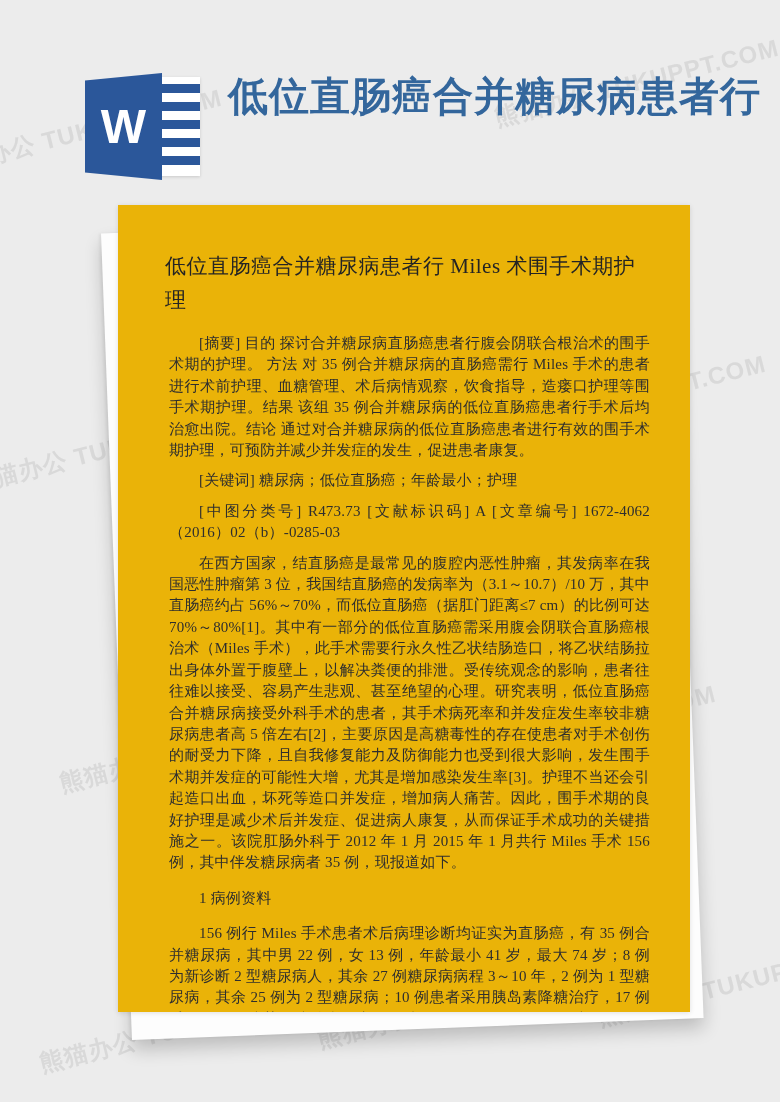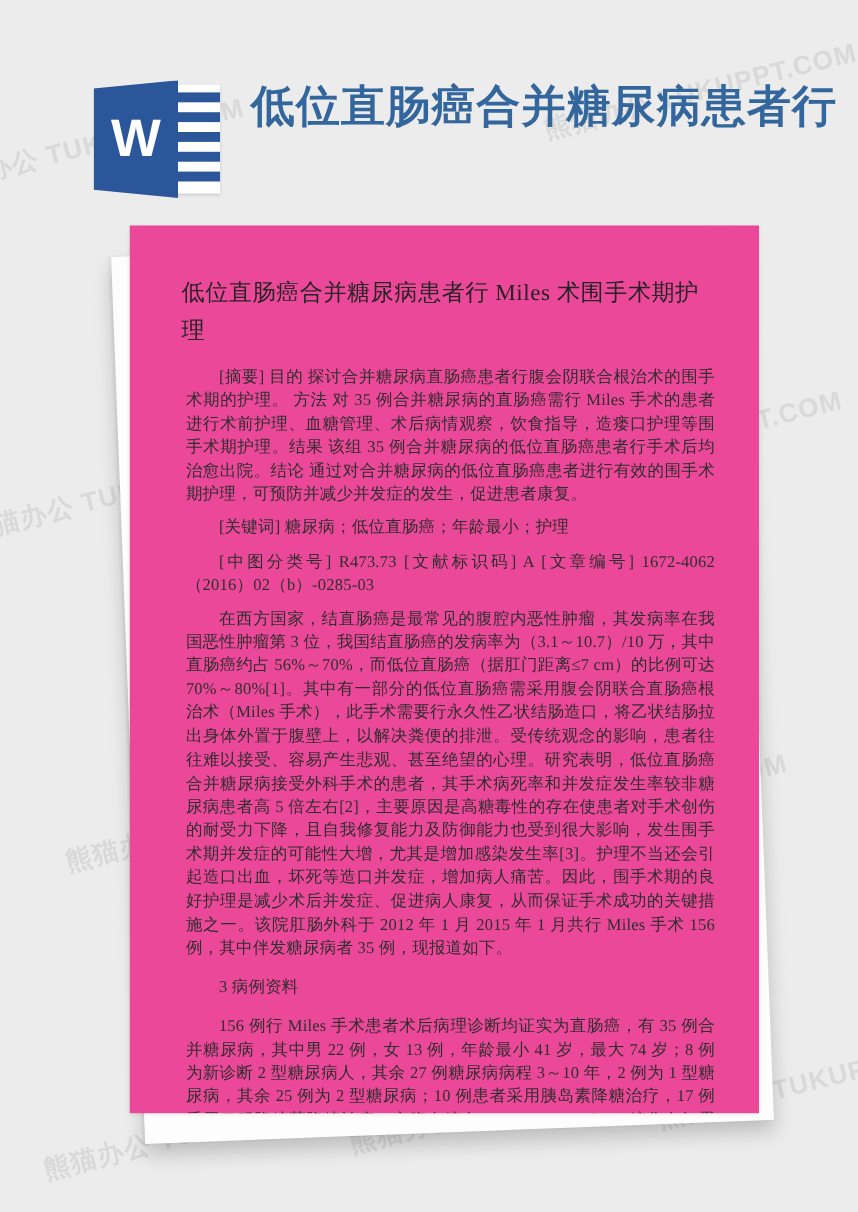--- a/index.html
+++ b/index.html
@@ -62,21 +62,21 @@
   
   .page-back{
     position:absolute;left:118px;top:205px;width:572px;height:807px;
     background:#fdfdfd;
     transform-origin:0 100%;
     transform:translate(14px,28px) rotate(-2.2deg);
     box-shadow:0 10px 18px rgba(0,0,0,0.20), -2px 0 3px rgba(0,0,0,0.06);
   }
   .page{
     position:absolute;left:118px;top:205px;width:572px;height:807px;
-    background:#ec4899;
+    background:#eab308;
     box-shadow:0 1px 5px rgba(0,0,0,0.12);
     box-sizing:border-box;
     padding:44px 36px 36px 47px;
     overflow:hidden;
   }
   .doc-title{
     margin:0 0 16px 0;
     font-size:21px;line-height:34px;font-weight:400;
     color:#242424;letter-spacing:0.5px;
   }
@@ -121,17 +121,17 @@
     <div>低位直肠癌合并糖尿病患者行</div>
   </div>
 
   <div class="page-back"></div>
   <div class="page">
     <h1 class="doc-title">低位直肠癌合并糖尿病患者行 Miles 术围手术期护理</h1>
     <p>[摘要] 目的 探讨合并糖尿病直肠癌患者行腹会阴联合根治术的围手术期的护理。 方法 对 35 例合并糖尿病的直肠癌需行 Miles 手术的患者进行术前护理、血糖管理、术后病情观察，饮食指导，造瘘口护理等围手术期护理。结果 该组 35 例合并糖尿病的低位直肠癌患者行手术后均治愈出院。结论 通过对合并糖尿病的低位直肠癌患者进行有效的围手术期护理，可预防并减少并发症的发生，促进患者康复。</p>
     <p>[关键词] 糖尿病；低位直肠癌；年龄最小；护理</p>
     <p>[中图分类号] R473.73 [文献标识码] A [文章编号] 1672-4062（2016）02（b）-0285-03</p>
     <p>在西方国家，结直肠癌是最常见的腹腔内恶性肿瘤，其发病率在我国恶性肿瘤第 3 位，我国结直肠癌的发病率为（3.1～10.7）/10 万，其中直肠癌约占 56%～70%，而低位直肠癌（据肛门距离≤7 cm）的比例可达 70%～80%[1]。其中有一部分的低位直肠癌需采用腹会阴联合直肠癌根治术（Miles 手术），此手术需要行永久性乙状结肠造口，将乙状结肠拉出身体外置于腹壁上，以解决粪便的排泄。受传统观念的影响，患者往往难以接受、容易产生悲观、甚至绝望的心理。研究表明，低位直肠癌合并糖尿病接受外科手术的患者，其手术病死率和并发症发生率较非糖尿病患者高 5 倍左右[2]，主要原因是高糖毒性的存在使患者对手术创伤的耐受力下降，且自我修复能力及防御能力也受到很大影响，发生围手术期并发症的可能性大增，尤其是增加感染发生率[3]。护理不当还会引起造口出血，坏死等造口并发症，增加病人痛苦。因此，围手术期的良好护理是减少术后并发症、促进病人康复，从而保证手术成功的关键措施之一。该院肛肠外科于 2012 年 1 月 2015 年 1 月共行 Miles 手术 156 例，其中伴发糖尿病者 35 例，现报道如下。</p>
-    <p class="sec-heading">3 病例资料</p>
+    <p class="sec-heading">1 病例资料</p>
     <p>156 例行 Miles 手术患者术后病理诊断均证实为直肠癌，有 35 例合并糖尿病，其中男 22 例，女 13 例，年龄最小 41 岁，最大 74 岁；8 例为新诊断 2 型糖尿病人，其余 27 例糖尿病病程 3～10 年，2 例为 1 型糖尿病，其余 25 例为 2 型糖尿病；10 例患者采用胰岛素降糖治疗，17 例采用口服降糖药降糖治疗；空腹血糖在 7.0～22.4 mmol/L，糖化血红蛋白在 6.3%～13%。该 35 例病人中发生造口并发症及造口周围皮肤并发症共 6 例，其中造口缺血 1 例，造口皮肤黏膜分离 3 例，粪水性皮炎 1 例，过敏性皮炎 1 例。经过医生、造口治疗师、</p>
   </div>
 
 </div>
 
 </body></html>

